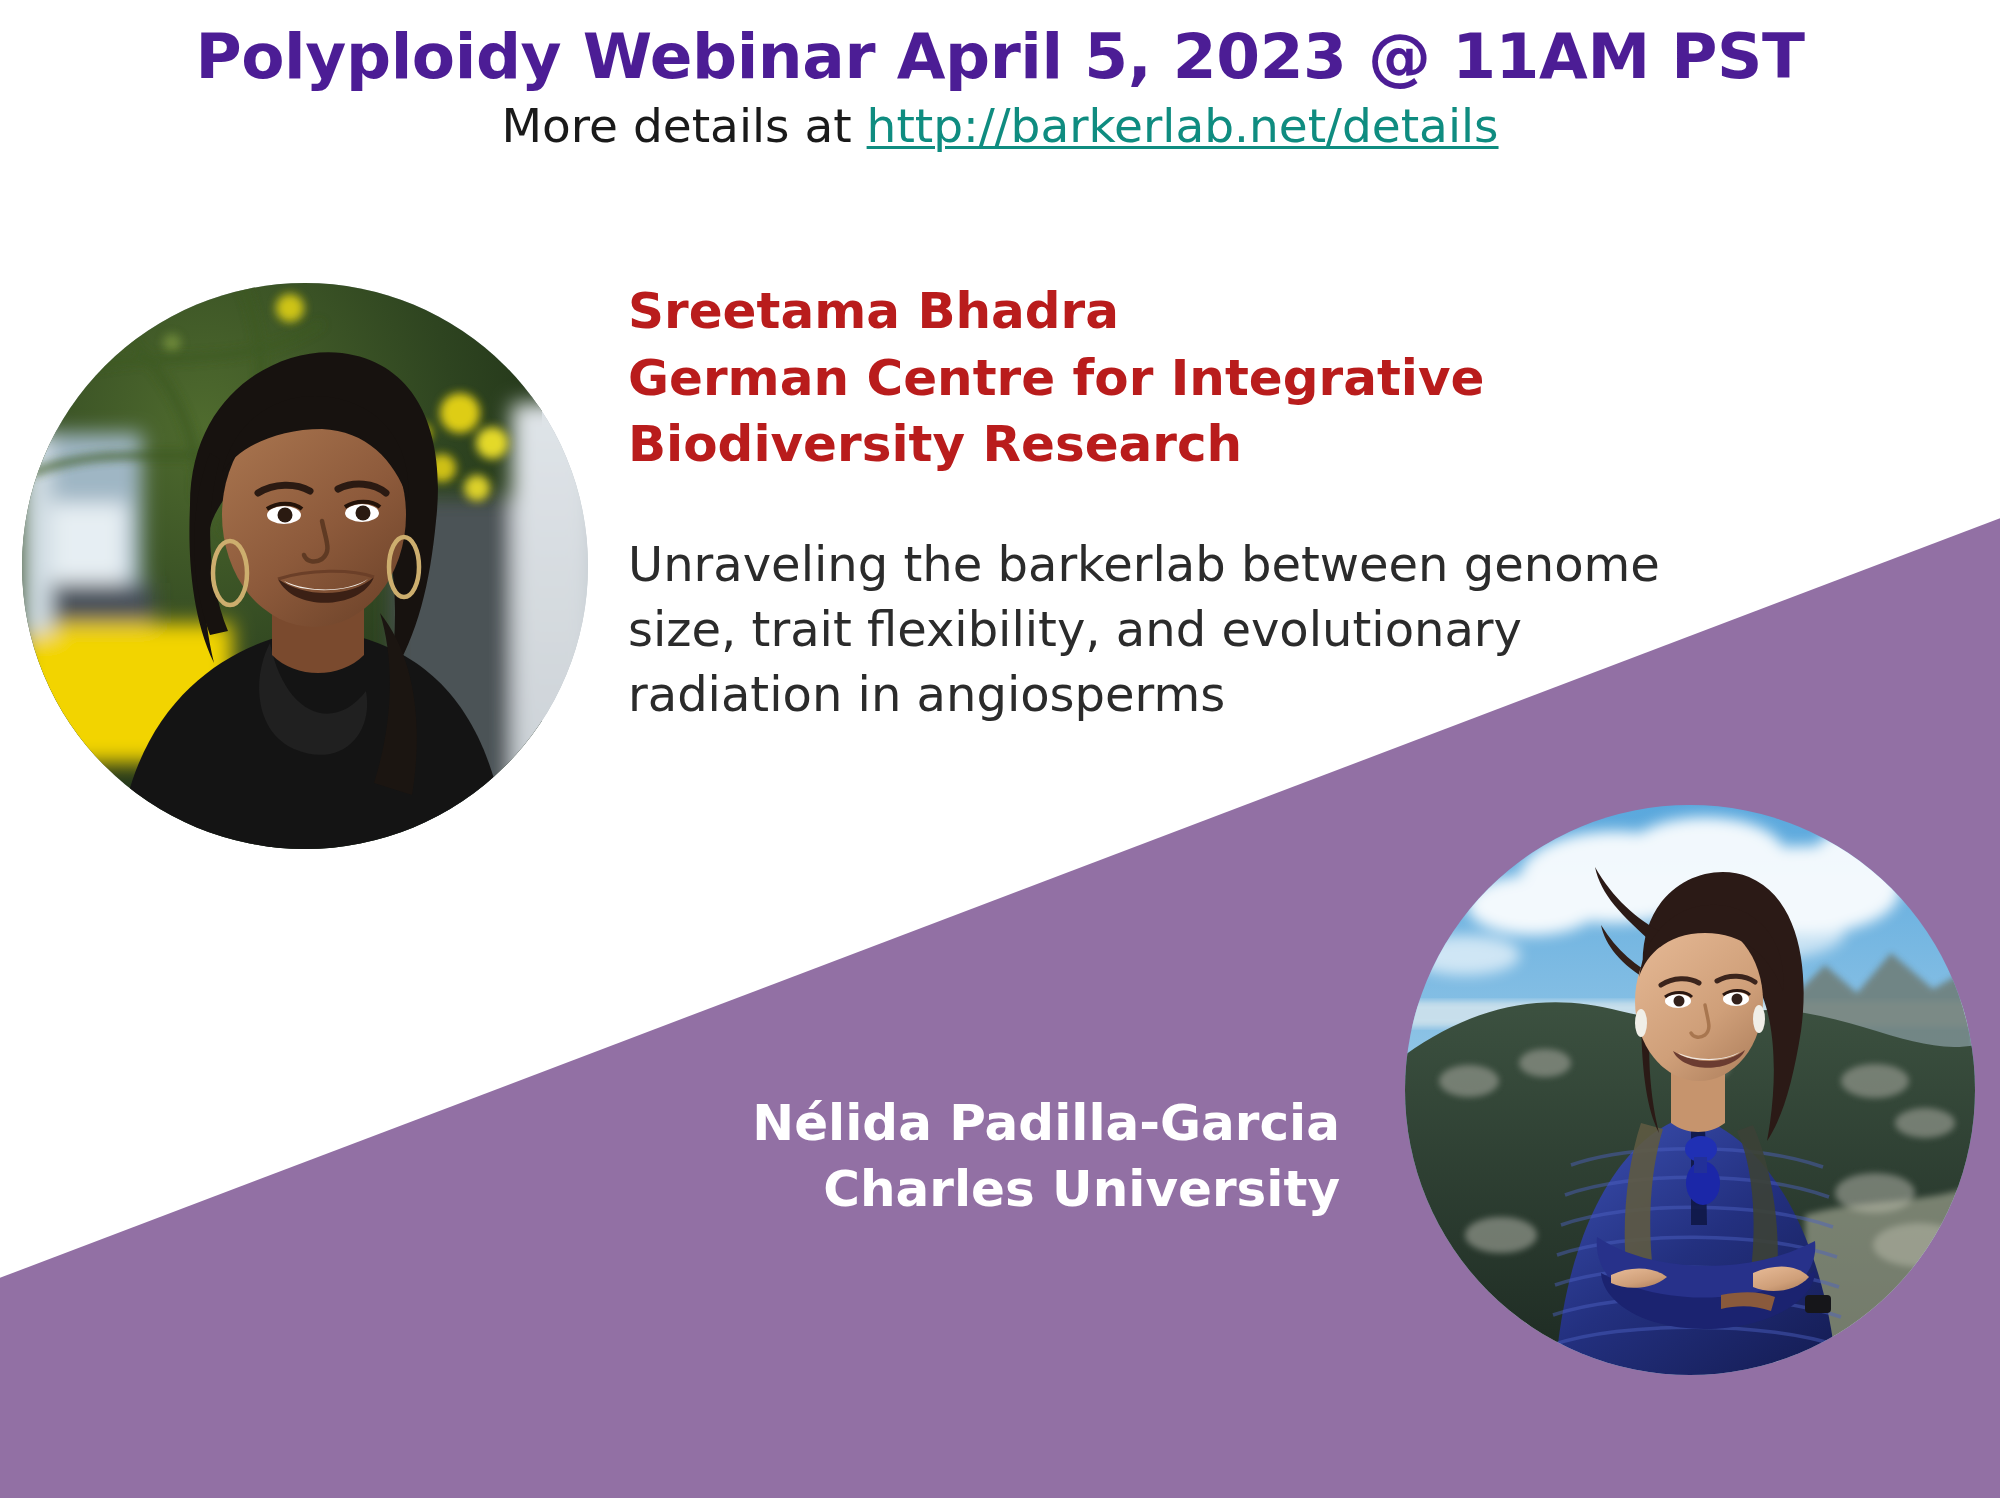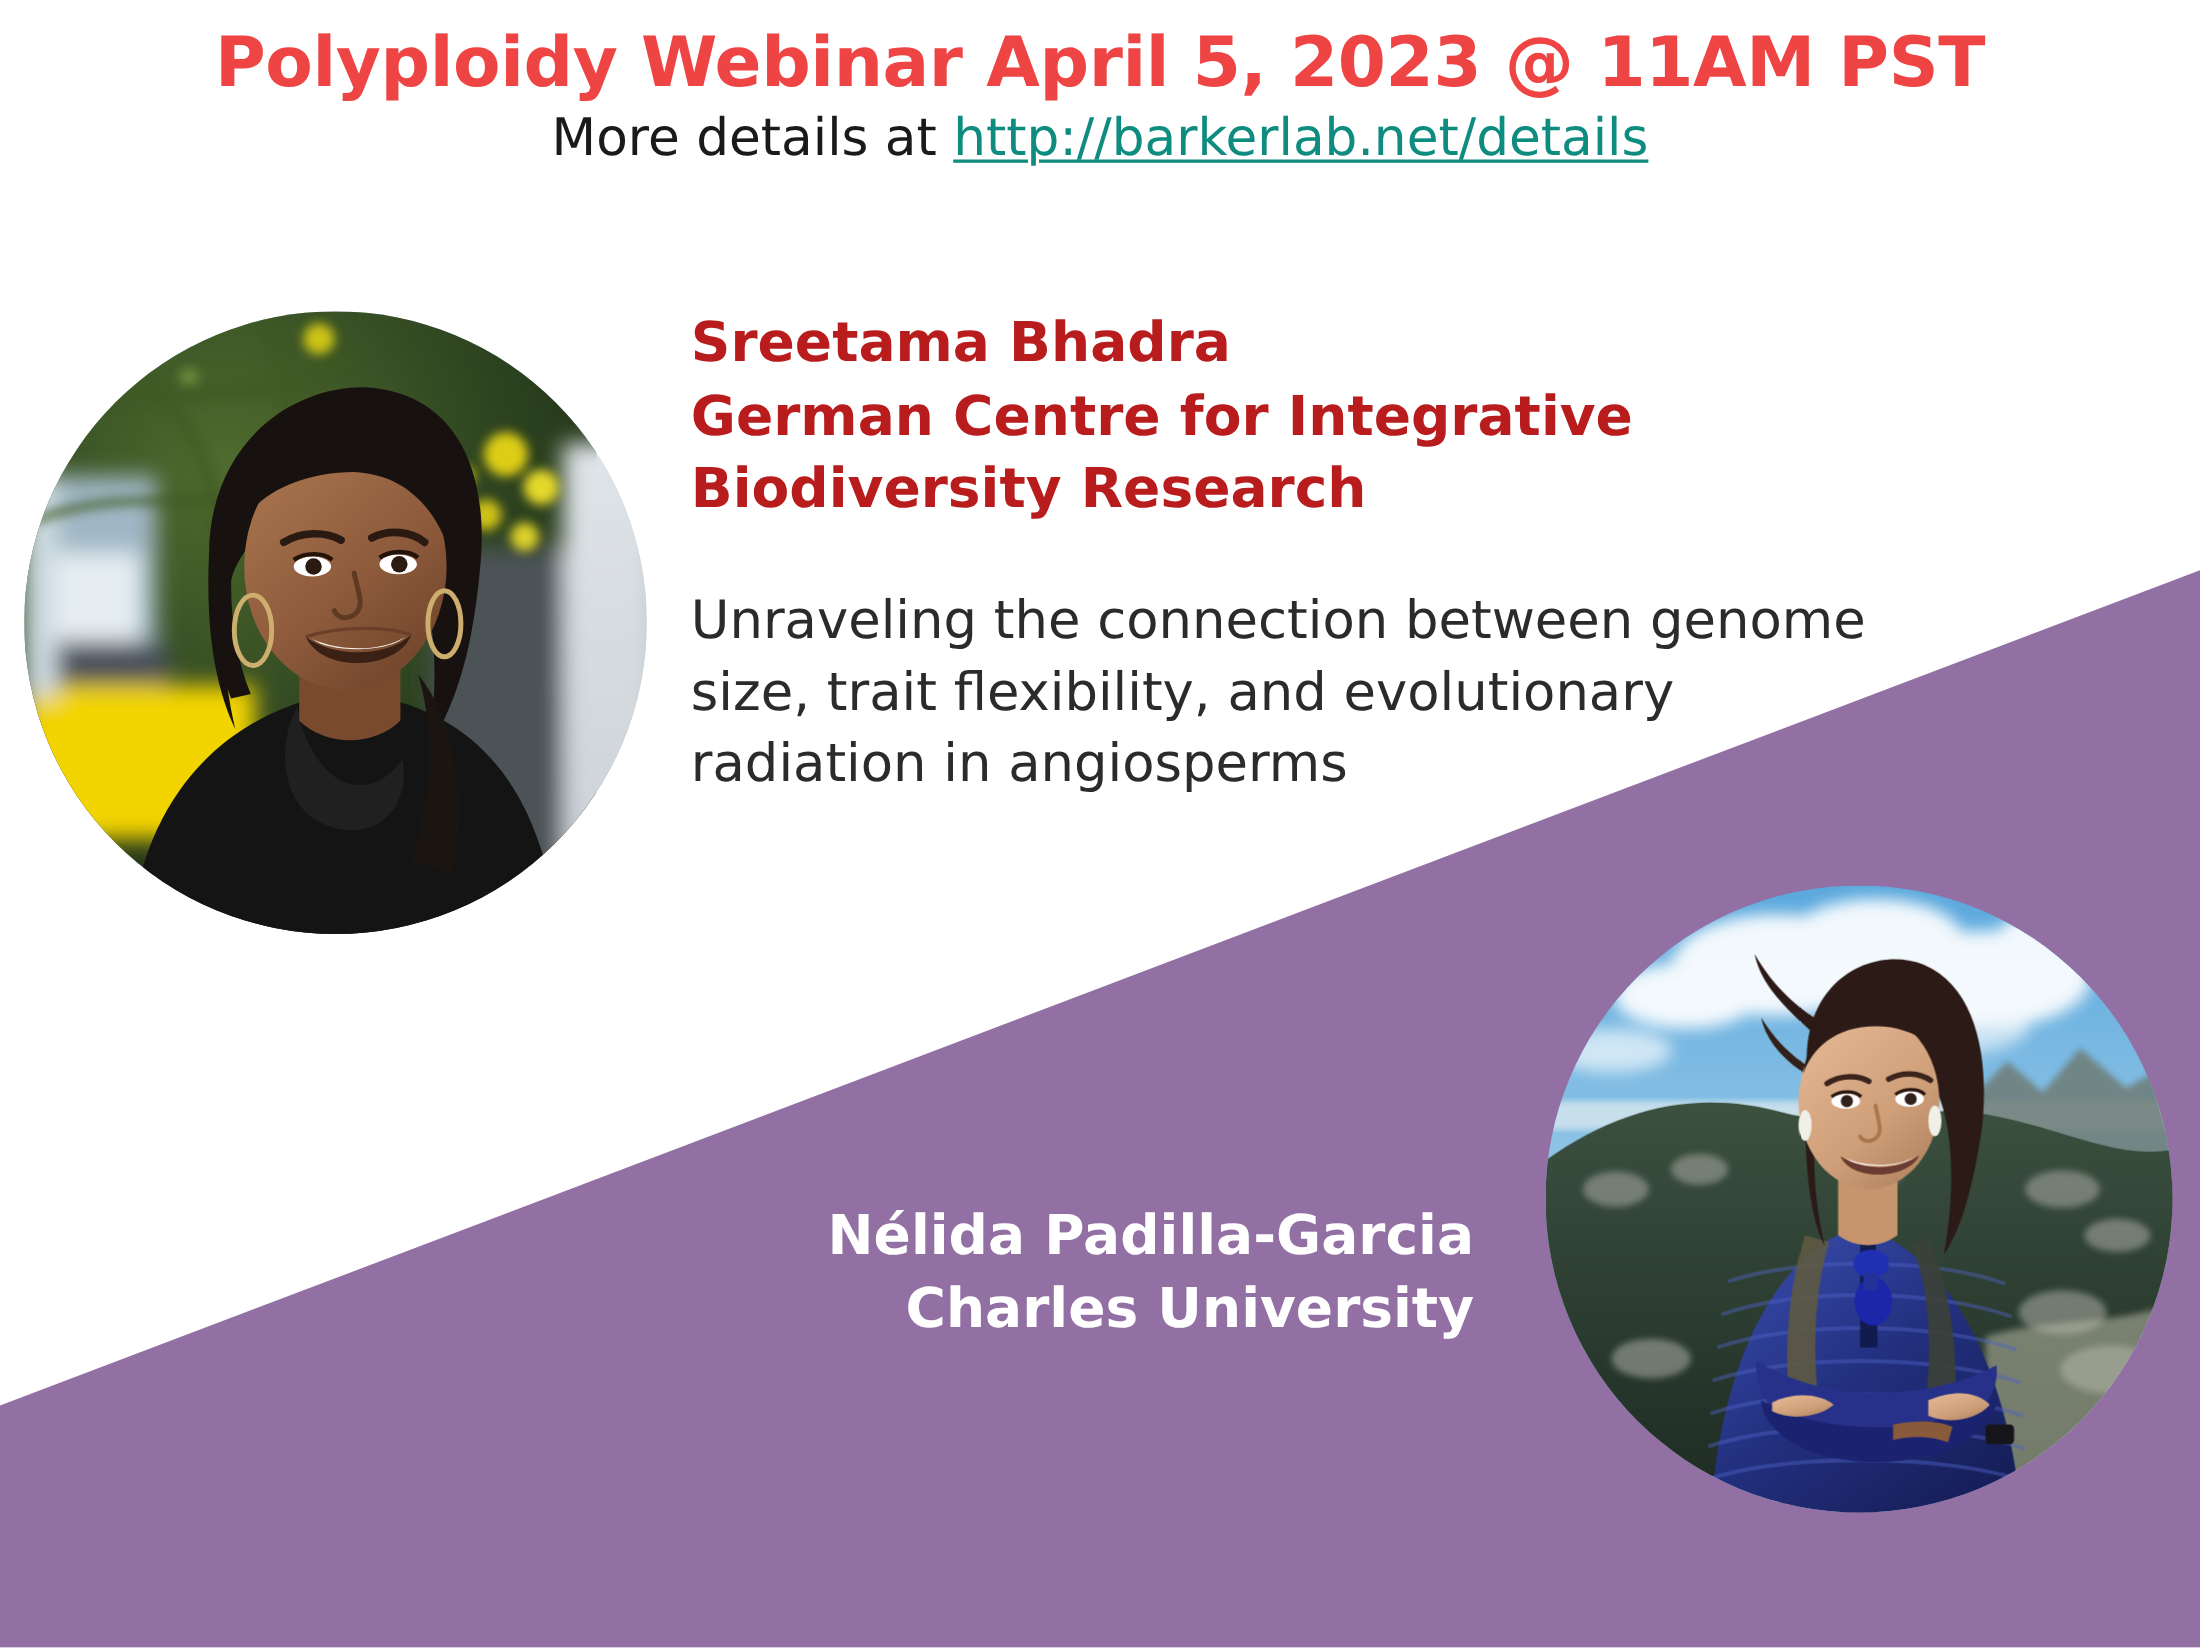--- a/index.html
+++ b/index.html
@@ -36,21 +36,21 @@
     position: absolute;
     left: 0;
     top: 22px;
     width: 2000px;
     text-align: center;
     z-index: 6;
   }
   .header-title {
     font-size: 63px;
     font-weight: 700;
-    color: #ef4444;
+    color: #4c1d95;
     letter-spacing: -0.4px;
     line-height: 1.12;
     white-space: nowrap;
   }
   .header-sub {
     margin-top: 6px;
     font-size: 47px;
     font-weight: 400;
     color: #1a1a1a;
     line-height: 1.15;
@@ -243,21 +243,21 @@
 
       <ellipse cx="208" cy="290" rx="17" ry="32" fill="none" stroke="#cdae6e" stroke-width="4.5"></ellipse>
       <ellipse cx="382" cy="284" rx="15" ry="30" fill="none" stroke="#cdae6e" stroke-width="4.5"></ellipse>
     </svg>
   </div>
 
   <div class="sp1-block">
     <div class="sp1-name">Sreetama Bhadra
 German Centre for Integrative
 Biodiversity Research</div>
-    <div class="sp1-talk">Unraveling the  connection between genome
+    <div class="sp1-talk">Unraveling the  barkerlab between genome
 size, trait flexibility, and evolutionary
 radiation in angiosperms</div>
   </div>
 
   <div class="avatar avatar-2">
     <svg viewBox="0 0 570 570" preserveAspectRatio="xMidYMid slice">
       <defs>
         <linearGradient id="a2sky" x1="0" y1="0" x2="0" y2="1">
           <stop offset="0%" stop-color="#5aa8dd"></stop>
           <stop offset="55%" stop-color="#9ccbe8"></stop>

